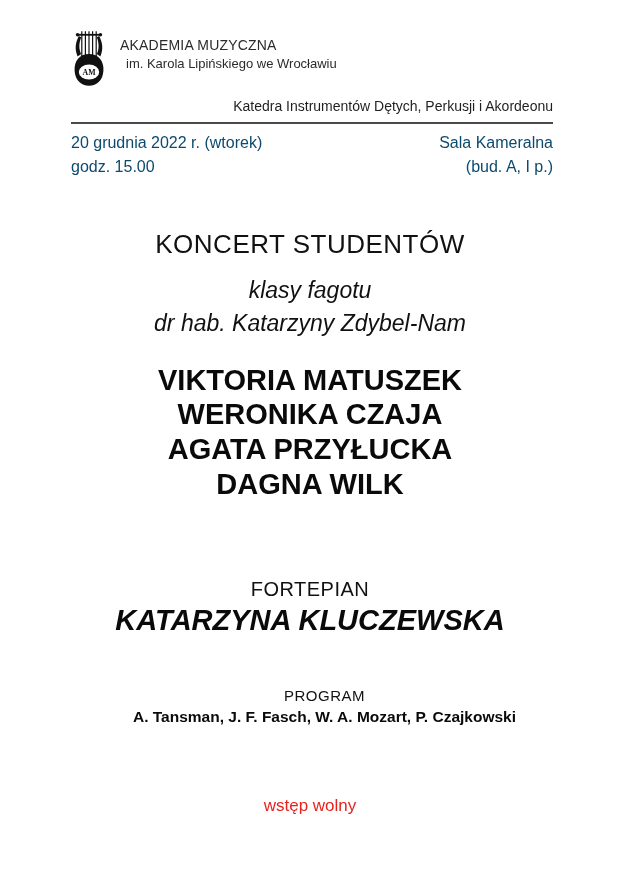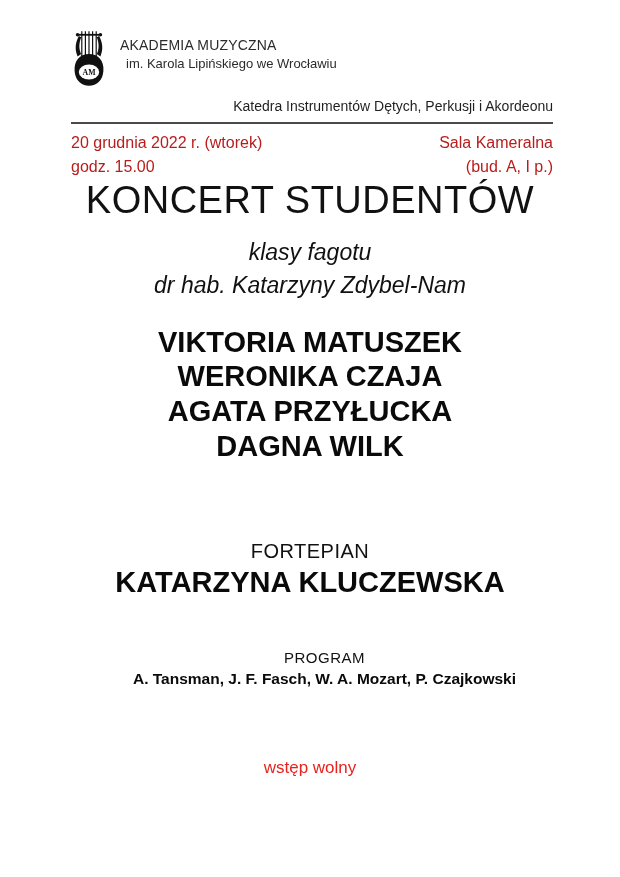--- a/index.html
+++ b/index.html
@@ -40,28 +40,29 @@
     border: 0;
     border-top: 2px solid #4a4a4a;
     margin: 8px 0 0 0;
   }
   .date-row {
     display: flex;
     justify-content: space-between;
     margin-top: 7px;
     font-size: 16px;
     line-height: 1.5;
-    color: #b91c1c;
+    color: #0c4a6e;
   }
   .date-col-right { text-align: right; }
   .title {
     text-align: center;
-    font-size: 38px;
+    font-size: 26px;
     font-weight: 400;
     letter-spacing: 0.5px;
+    margin-top: 50px;
     color: #111;
     white-space: nowrap;
   }
   .class-lines {
     text-align: center;
     font-style: italic;
     font-size: 23px;
     line-height: 1.45;
     margin-top: 14px;
     color: #111;
@@ -74,20 +75,21 @@
     margin-top: 22px;
     color: #0a0a0a;
   }
   .accompanist { text-align: center; margin-top: 76px; }
   .accompanist-role { font-size: 20px; letter-spacing: 0.5px; color: #111; }
   .accompanist-name {
     font-size: 29px;
     font-weight: 700;
     margin-top: 3px;
     color: #0a0a0a;
+    font-style: italic;
   }
   .program { text-align: center; margin-top: 50px; padding-left: 29px; }
   .program-label { font-size: 15px; letter-spacing: 0.5px; color: #111; }
   .program-composers { font-size: 15.5px; font-weight: 700; margin-top: 4px; color: #0a0a0a; }
   .admission {
     text-align: center;
     margin-top: 70px;
     font-size: 17px;
   }
 </style>

